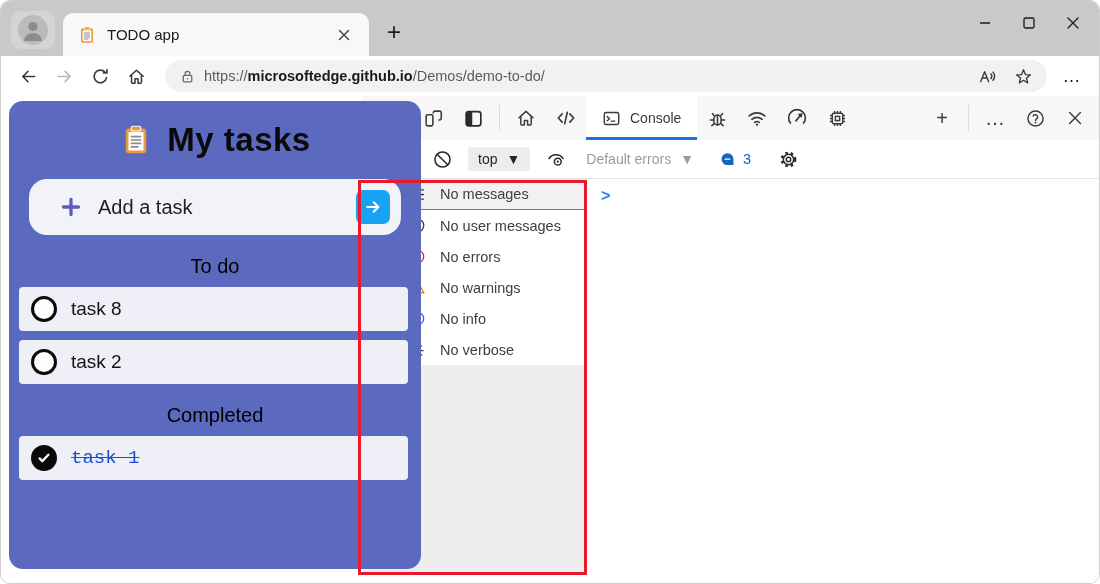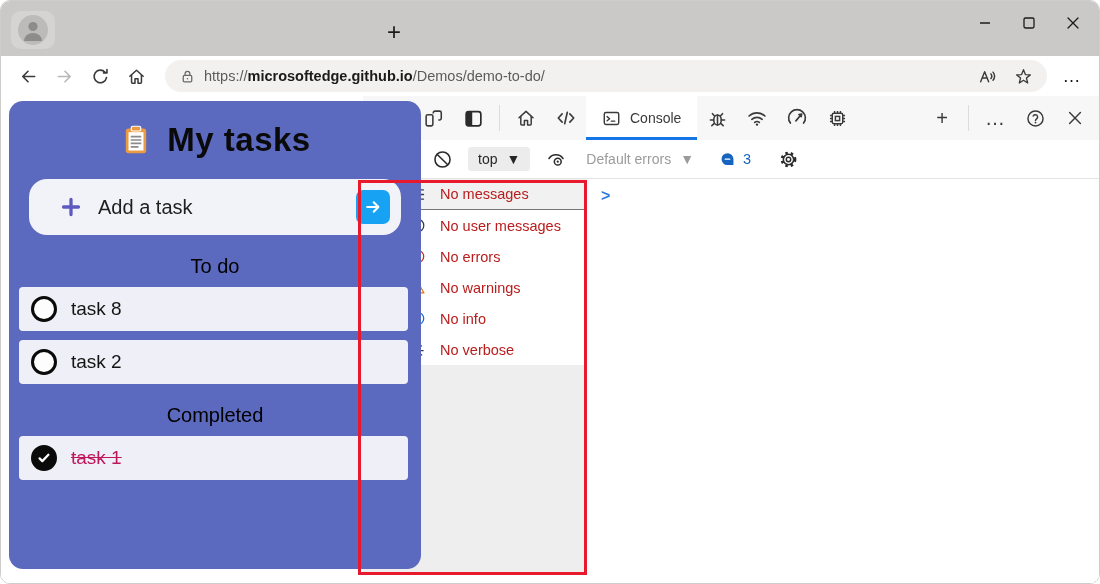--- a/index.html
+++ b/index.html
@@ -42,21 +42,21 @@
     display:flex; align-items:center; padding:0 11px 0 31px; gap:16px; cursor:text; }
   .add-label { font-size:20px; color:#1f1f1f; flex:1; }
   .add-go { width:34px; height:34px; border-radius:7px; background:#18a2f3; display:flex; align-items:center; justify-content:center; cursor:pointer; }
   .sec-header { text-align:center; font-size:20px; color:#000; margin-top:20px; font-weight:500; }
   .task-row { margin:9px 13px 0 10px; height:44px; background:#eff0f7; border-radius:4px;
     display:flex; align-items:center; padding:0 12px; gap:14px; cursor:pointer; }
   .task-circle { width:26px; height:26px; border-radius:50%; border:3px solid #0a0a0a; background:#fdfdfd; flex:0 0 auto;
     display:flex; align-items:center; justify-content:center; }
   .task-circle.done { background:#0a0a0a; }
   .task-label { font-size:19px; color:#141414; }
-  .task-label.done { color:#be185d; text-decoration:line-through; }
+  .task-label.done { color:#1d4ed8; text-decoration:line-through;font-family:Liberation Mono, monospace; }
 
   
   .devtools { flex:1; display:flex; flex-direction:column; background:#fff; }
   .dt-tabs { height:44px; background:#f7f7f7; display:flex; align-items:stretch; padding-left:10px; }
   .dt-tabbtn { width:40px; display:flex; align-items:center; justify-content:center; cursor:pointer; flex:0 0 auto; }
   .dt-sep { width:1px; background:#dcdcdc; margin:9px 6px; flex:0 0 auto; }
   .dt-tab-console { position:relative; display:flex; align-items:center; gap:9px; padding:0 16px; background:#ffffff; cursor:pointer; flex:0 0 auto; }
   .dt-tab-console::after { content:""; position:absolute; left:0; right:0; bottom:0; height:3px; background:#1574e6; }
   .dt-tab-label { font-size:14px; color:#3a3a3a; }
   .dt-tabs-right { margin-left:auto; display:flex; align-items:stretch; padding-right:4px; }
@@ -74,21 +74,21 @@
   .levels { display:flex; align-items:center; gap:9px; cursor:pointer; margin-left:4px; }
   .levels span { font-size:14px; color:#9b9b9b; }
   .levels .caret { color:#9b9b9b; }
   .issues { display:flex; align-items:center; gap:7px; cursor:pointer; margin-left:10px; }
   .issues-count { font-size:14.5px; color:#1565c0; }
 
   .dt-body { flex:1; display:flex; background:#fff; }
   .dt-sidebar { width:223px; height:394px; display:flex; flex-direction:column; background:#fff; }
   .dt-side-item { height:31px; display:flex; align-items:center; gap:14px; padding-left:46px; cursor:pointer; flex:0 0 auto; }
   .dt-side-item.selected { background:#f1f1f1; border-bottom:1px solid #757575; }
-  .dt-side-label { font-size:14.5px; color:#b91c1c; }
+  .dt-side-label { font-size:14.5px; color:#404040; }
   .dt-side-filler { flex:1; background:#eeeeee; }
   .dt-console { flex:1; padding:8px 0 0 15px; background:#fff; }
   .prompt { color:#2f7de1; font-size:16px; font-weight:700; line-height:1; }
 
   .annotation-large { position:absolute; left:357px; top:179px; width:229px; height:395px;
     border:3px solid #e8192c; pointer-events:none; z-index:6; }
 
   svg { display:block; }
 </style>
 </head>
@@ -99,20 +99,39 @@
   <div class="titlebar">
     <div class="avatar-btn">
       <div class="avatar-circle">
         <svg width="30" height="30" viewBox="0 0 30 30">
           <circle cx="15" cy="11.5" r="4.6" fill="#8e8c8a"></circle>
           <path d="M6 26 a9 8 0 0 1 18 0 z" fill="#8e8c8a"></path>
         </svg>
       </div>
     </div>
 
+    <div class="tab">
+      <svg width="20" height="20" viewBox="0 0 20 20">
+        <rect x="4" y="3.2" width="12" height="14.6" rx="1.6" fill="#ea9b41"></rect>
+        <rect x="5.6" y="5.4" width="8.8" height="10.8" fill="#fff"></rect>
+        <rect x="7.2" y="1.9" width="5.6" height="2.8" rx="0.9" fill="#ea9b41" stroke="#fff" stroke-width="0.7"></rect>
+        <g stroke="#8a8a8a" stroke-width="1">
+          <line x1="6.9" y1="8" x2="13.1" y2="8"></line>
+          <line x1="6.9" y1="10" x2="13.1" y2="10"></line>
+          <line x1="6.9" y1="12" x2="13.1" y2="12"></line>
+          <line x1="6.9" y1="14" x2="11.5" y2="14"></line>
+        </g>
+      </svg>
+      <span class="tab-title">TODO app</span>
+      <span class="tab-close">
+        <svg width="12" height="12" viewBox="0 0 12 12">
+            <path d="M1.5 1.5 L10.5 10.5 M10.5 1.5 L1.5 10.5" stroke="#3e3e3e" stroke-width="1.4" stroke-linecap="round"></path>
+          </svg>
+      </span>
+    </div>
 
     <div class="newtab">+</div>
 
     <div class="wincontrols">
       <div class="winbtn">
         <svg width="16" height="16" viewBox="0 0 16 16">
             <path d="M3 8 h10" stroke="#1b1a19" stroke-width="1.3"></path>
           </svg>
       </div>
       <div class="winbtn">

